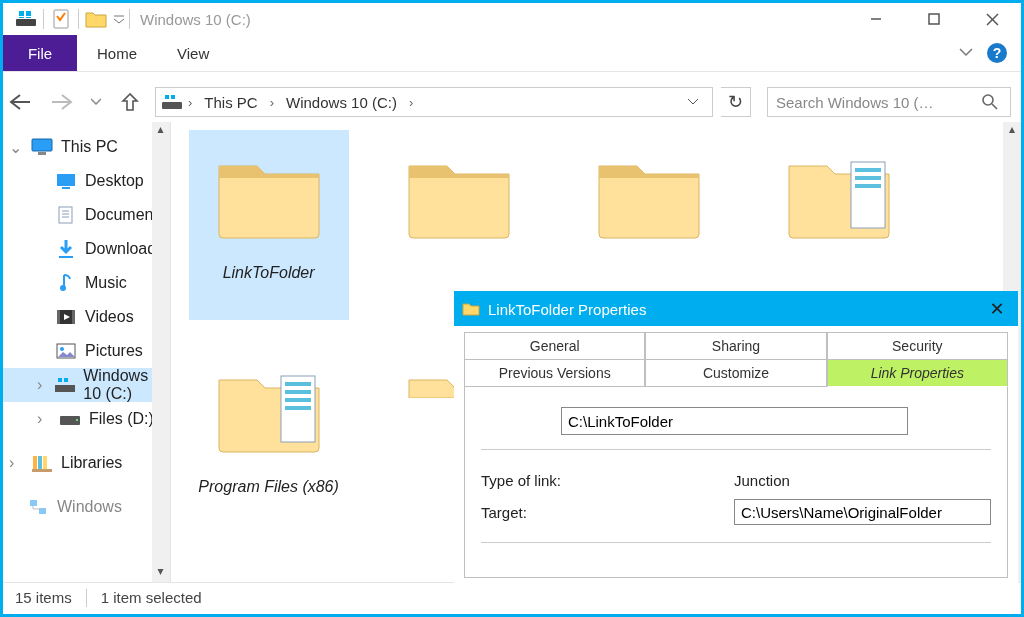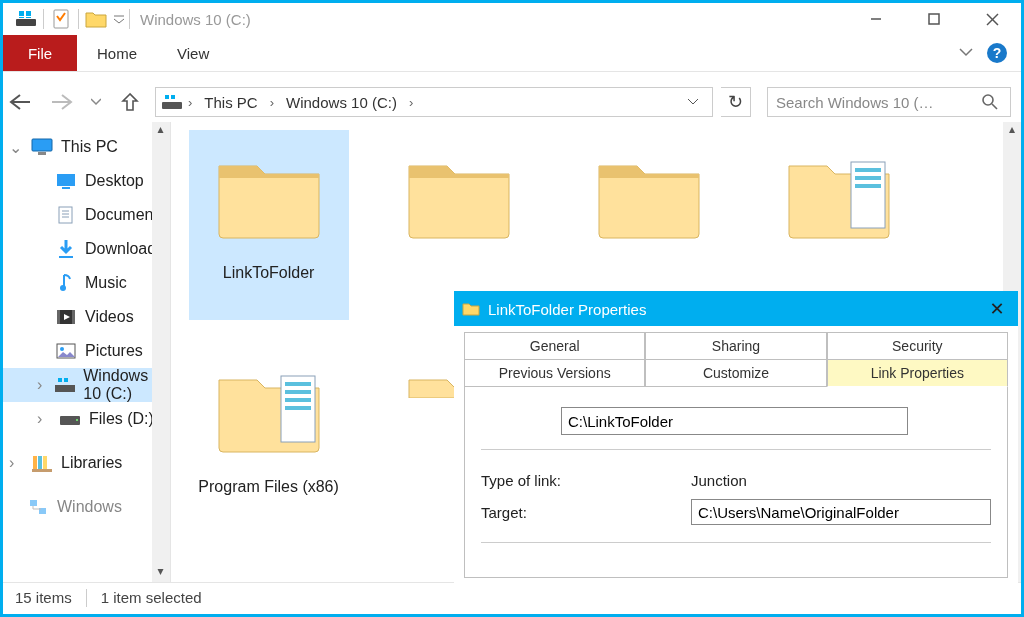--- a/index.html
+++ b/index.html
@@ -7,21 +7,21 @@
   
   .titlebar { height: 32px; display: flex; align-items: center; color: #888; font-size: 15px; }
   .titlebar .qat { display: flex; align-items: center; gap: 0; margin-left: 8px; }
   .qat-item { width: 30px; height: 28px; display: flex; align-items: center; justify-content: center; }
   .qat-sep { width: 1px; height: 20px; background: #ccc; margin: 0 2px; }
   .winctrl { margin-left: auto; display: flex; }
   .winbtn { width: 58px; height: 32px; display: flex; align-items: center; justify-content: center; color: #666; font-size: 12px; }
   .titlebar .title { margin-left: 8px; color: #999; }
   
   .ribbonrow { height: 37px; display: flex; align-items: stretch; border-bottom: 1px solid #e5e5e5; }
-  .filetab { background: #b91c1c; color: #fff; width: 74px; display: flex; align-items: center; justify-content: center; font-size: 15px; }
+  .filetab { background: #4c1d95; color: #fff; width: 74px; display: flex; align-items: center; justify-content: center; font-size: 15px; }
   .ribtab { padding: 0 20px; display: flex; align-items: center; font-size: 15px; color: #333; }
   .ribright { margin-left: auto; display: flex; align-items: center; gap: 14px; padding-right: 14px; }
   .helpcirc { width: 20px; height: 20px; border-radius: 50%; background: #1979ca; color: #fff; display: flex; align-items: center; justify-content: center; font-size: 14px; font-weight: bold; }
   
   .navrow { height: 50px; display: flex; align-items: center; gap: 8px; padding-top: 10px; }
   .navbtn { width: 34px; height: 34px; display: flex; align-items: center; justify-content: center; color: #888; font-size: 20px; }
   .navbtn.enabled { color: #555; }
   .addr { flex: 1 1 auto; height: 30px; border: 1px solid #ccc; background: #fff; display: flex; align-items: center; overflow: hidden; max-width: 580px; }
   .addr .seg { padding: 0 8px; height: 100%; display: flex; align-items: center; font-size: 15px; color: #333; }
   .addr .chev { color: #666; padding: 0 4px; font-size: 13px; }
@@ -36,43 +36,43 @@
   .navpane { width: 222px; border-right: 1px solid #e5e5e5; position: relative; overflow: hidden; }
   .navpane .scroll { position: absolute; right: 0; top: 0; bottom: 0; width: 18px; background: #f0f0f0; display:flex; flex-direction:column; justify-content:space-between;}
   .scrollup, .scrolldown { height: 18px; text-align: center; font-size: 12px; color:#555;}
   .navitems { padding-top: 8px; }
   .navitem { height: 34px; display: flex; align-items: center; gap: 8px; padding-left: 30px; font-size: 16px; color: #222; }
   .navitem.root { padding-left: 24px; font-weight:400;}
   .navitem.child { padding-left: 52px; }
   .navitem.selected { background: #cce8ff; }
   .navicon { width: 22px; height: 22px; display: flex; align-items: center; justify-content: center; }
   .content { flex: 1 1 auto; position: relative; overflow: hidden; }
-  .items { display: flex; flex-wrap: wrap; padding: 8px 0 0 18px; gap: 24px 30px; align-content: flex-start;}
+  .items { display: flex; flex-wrap: wrap; padding: 8px 0 0 18px; gap: 24px 30px; align-content: flex-start; font-style: italic;}
   .folder { width: 160px; height: 190px; display: flex; flex-direction: column; align-items: center; padding-top: 14px;}
   .folder.selected { background: #cce8ff; }
   .folder .lbl { margin-top: 20px; font-size: 16px; text-align: center; color: #222; }
   .content .scroll { position: absolute; right: 0; top: 0; bottom: 0; width: 18px; background: #f0f0f0; display:flex; flex-direction:column; justify-content:space-between;}
   
   .statusbar { height: 30px; border-top: 1px solid #e5e5e5; display: flex; align-items: center; font-size: 15px; color: #444; padding-left: 12px; gap: 14px; }
   .statusbar .sep { width: 1px; height: 18px; background: #ccc; }
   
   .propdlg { position: absolute; left: 451px; top: 288px; right: 3px; bottom: 3px; background: #fff; border-top: 1px solid #00aeef; }
   .propdlg .dlg-titlebar { height: 34px; background: #00aeef; display: flex; align-items: center; gap: 8px; color: #fff; padding-left: 8px; font-size: 15px; }
   .dlg-titlebar .closex { margin-left: auto; width: 42px; text-align: center; font-size: 18px; color: #222; }
   .dlg-body { padding: 6px 10px 0 10px; }
   .tabstrip { display: flex; flex-wrap: wrap; border: 0; }
   .tab { flex: 1 1 33%; height: 28px; border: 1px solid #bfbfbf; display: flex; align-items: center; justify-content: center; font-size: 14px; background: #fff; color: #333; }
-  .tab.active { border-bottom: 1px solid #fff; background: #fef9c3; position:relative; }
+  .tab.active { border-bottom: 1px solid #fff; background: #bef264; position:relative;font-style:italic; }
   .tabstrip .row { display:flex; width:100%; }
   .tabstrip .row.top .tab { border-top: 1px solid #bfbfbf; }
   .tabstrip .row.bottom .tab { margin-top:-1px;}
   .tabpanel { border: 1px solid #bfbfbf; border-top: 0; padding: 20px 16px; }
   .pathbox { width: 347px; height: 28px; border: 1px solid #888; margin-left: 80px; padding: 2px 6px; font-size: 15px; }
   hr.sep { border: 0; border-top: 1px solid #ccc; margin: 14px 0; }
-  .proprow { display: flex; align-items: center; height: 32px; font-size: 15px; }
+  .proprow { display: flex; align-items: center; height: 32px; font-size: 15px; gap: 43px; }
   .proprow .label { width: 210px; color: #222;}
   .proprow .val { color: #222; }
   .targetbox { flex: 1 1 auto; height: 26px; border: 1px solid #888; padding: 2px 6px; font-size: 15px; }
   
   svg { display: block; }
 </style>
 </head>
 <body>
 
 <div class="titlebar">

